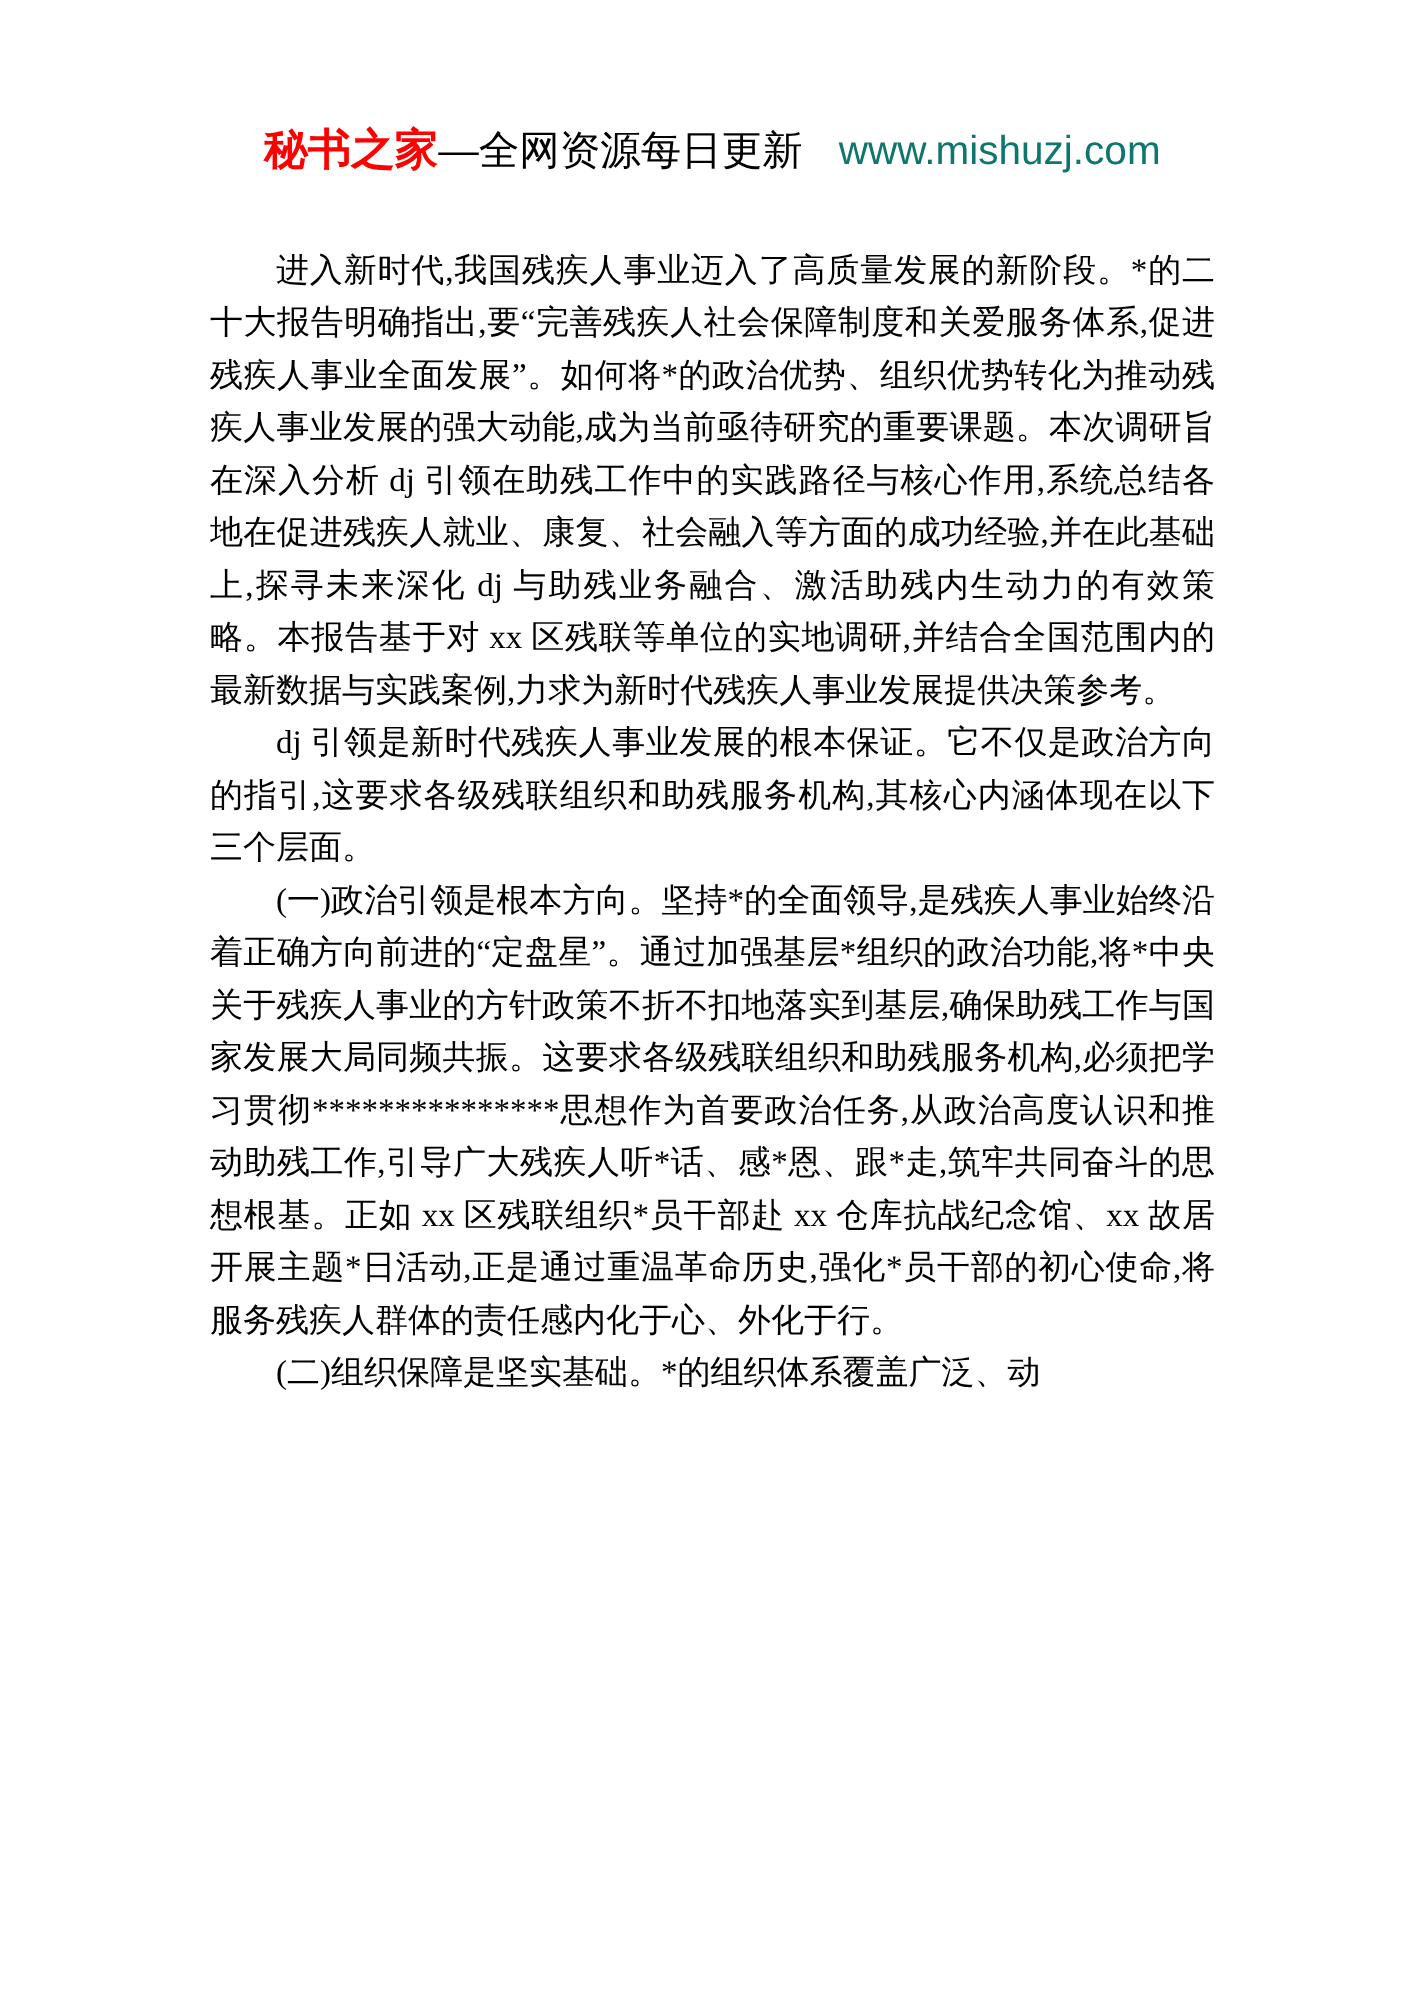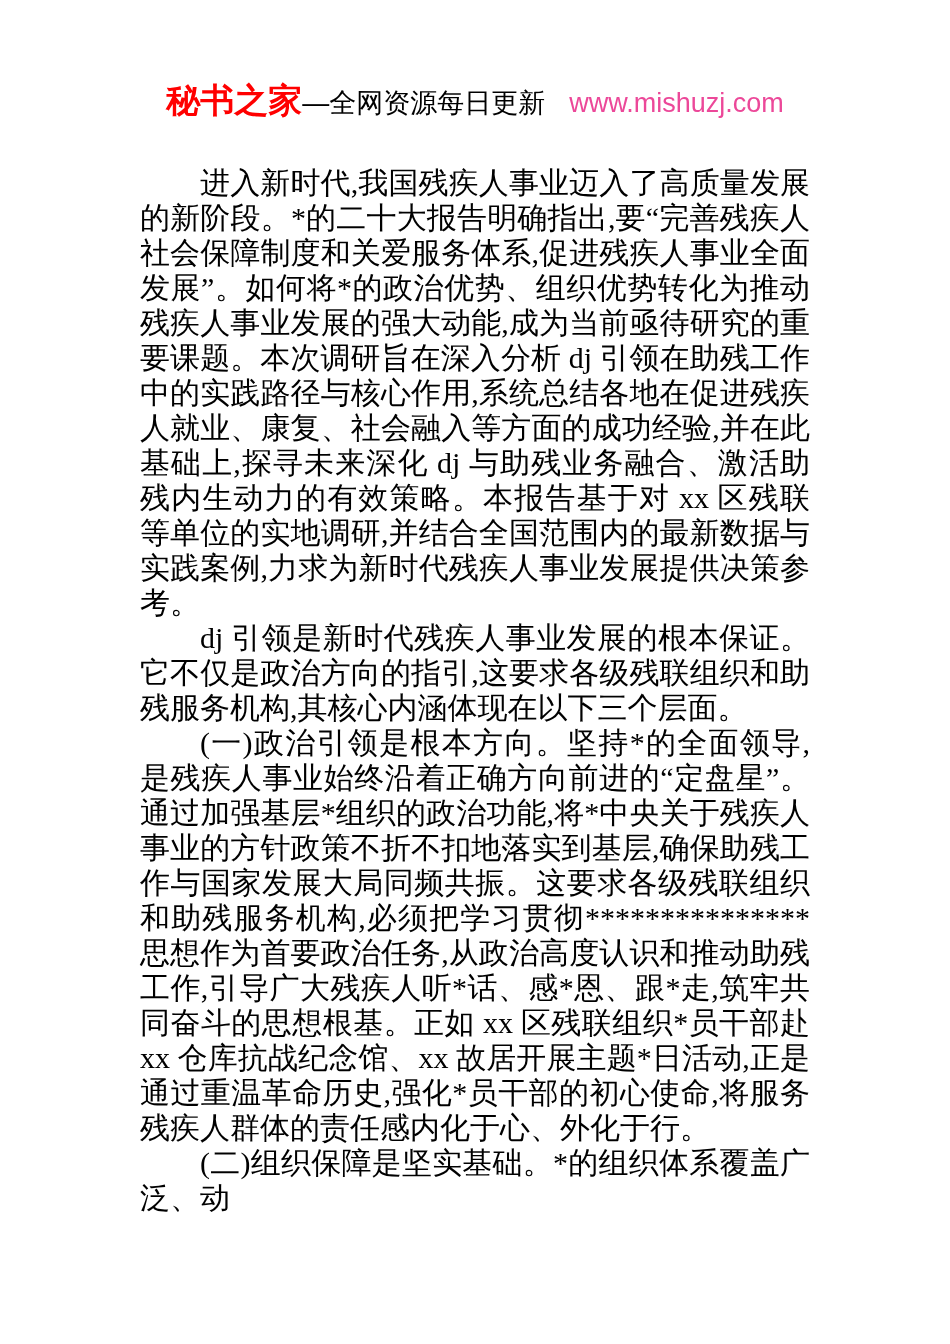--- a/index.html
+++ b/index.html
@@ -24,41 +24,41 @@
   .site-header {
     text-align: center;
     font-family: "Liberation Sans", "DejaVu Sans", sans-serif;
     font-size: 27px;
     line-height: 32px;
     white-space: nowrap;
   }
   .site-name {
     color: #ff0000;
     font-weight: bold;
-    font-size: 34px;
+    font-size: 29px;
   }
   .site-tagline {
     color: #000000;
   }
   .site-url {
-    color: #ec4899;
+    color: #0f766e;
     text-decoration: none;
     margin-left: 24px;
   }
   .doc-title {
     margin: 74px 0 0 0;
     text-align: center;
     font-size: 37px;
     line-height: 44px;
     font-weight: bold;
     letter-spacing: 1px;
   }
   .doc-body {
     margin-top: 46px;
-    font-size: 30px;
+    font-size: 22px;
     line-height: 35px;
     text-align: justify;
   }
   .doc-body p {
     margin: 0;
     padding: 0;
     text-indent: 2em;
     word-break: break-all;
   }
 </style>

